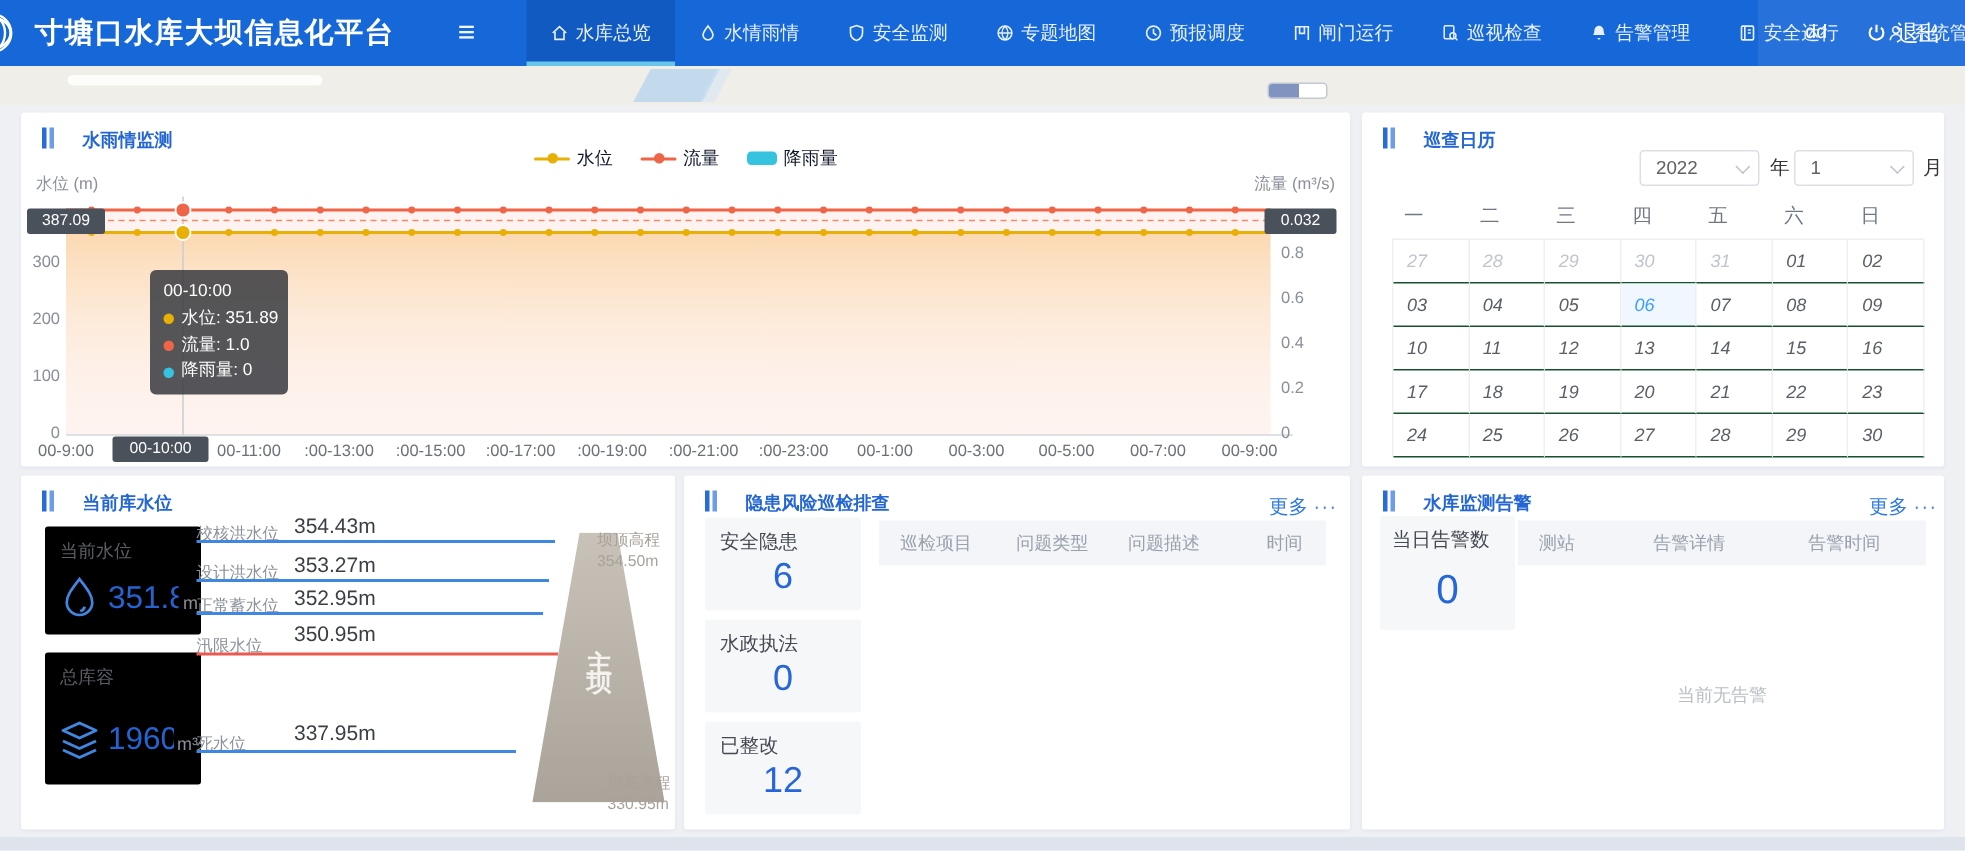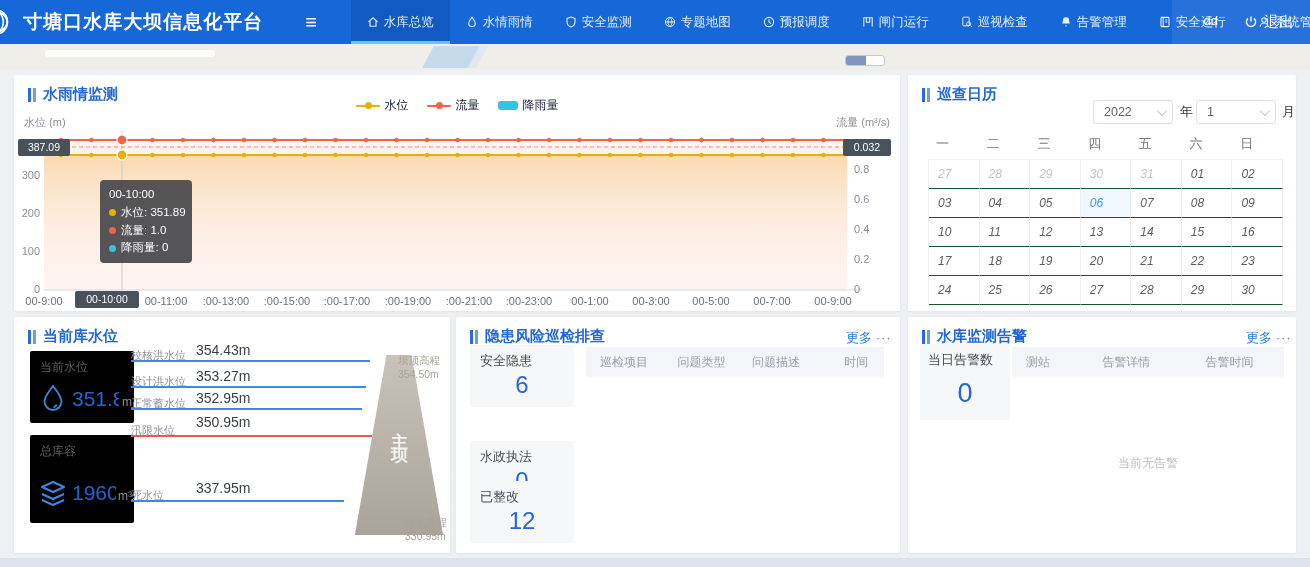--- a/index.html
+++ b/index.html
@@ -29,21 +29,21 @@
   .mini-toggle { position:absolute; left:845px; top:11px; width:40px; height:11px; border-radius:3px; background:#fff; border:1px solid #c3c9d4; cursor:pointer; }
   .mini-toggle::before { content:""; position:absolute; left:0; top:0; width:20px; height:9px; background:#8194c0; border-radius:2px 0 0 2px; }
 
   
   .panel { position:absolute; background:#fff; border-radius:2px; box-shadow:0 1px 3px rgba(30,50,90,0.06); }
   .p-chart   { left:14px;  top:75px;  width:886px; height:236px; }
   .p-cal     { left:908px; top:75px;  width:388px; height:236px; }
   .p-level   { left:14px;  top:317px; width:436px; height:236px; }
   .p-risk    { left:456px; top:317px; width:444px; height:236px; }
   .p-alert   { left:908px; top:317px; width:388px; height:236px; }
-  .p-title { position:absolute; left:14px; top:10px; display:flex; align-items:center; gap:7px; font-size:15px; font-weight:bold; color:#2467d4; }
+  .p-title { position:absolute; left:14px; top:10px; display:flex; gap:19px; font-size:12px; font-weight:bold; color:#2467d4; }
   .tbars { display:flex; gap:2px; }
   .tbars i { display:block; width:3px; height:14px; background:#2a6cd5; }
   .tbars i:last-child { background:#6f9ce8; height:14px; }
   .more-link { position:absolute; top:12px; font-size:13px; color:#2d7ae0; cursor:pointer; }
   .more-link .dots { letter-spacing:1px; }
 
   
   .legend { position:absolute; left:0; right:0; top:22px; display:flex; justify-content:center; gap:18px; font-size:12px; color:#0f172a; }
   .lg-item { display:flex; align-items:center; gap:5px; cursor:pointer; }
   .sw-line { position:relative; width:24px; height:2px; border-radius:1px; }
@@ -508,21 +508,21 @@
           <i></i>
         </span>
       <span>隐患风险巡检排查</span>
     </div>
     <span class="more-link" style="left:390px;"><span>更多</span> <span class="dots">···</span></span>
 
     <div class="stat-card" style="top:28px;">
       <span class="stat-label">安全隐患</span>
       <span class="stat-num">6</span>
     </div>
-    <div class="stat-card" style="top:96px;margin-top:28px;">
+    <div class="stat-card" style="top:96px;">
       <span class="stat-label">水政执法</span>
       <span class="stat-num">0</span>
     </div>
     <div class="stat-card" style="top:164px;">
       <span class="stat-label">已整改</span>
       <span class="stat-num">12</span>
     </div>
 
     <div class="thead" style="left:130px; top:30px; width:298px;">
       <span style="width:26%;">巡检项目</span>

